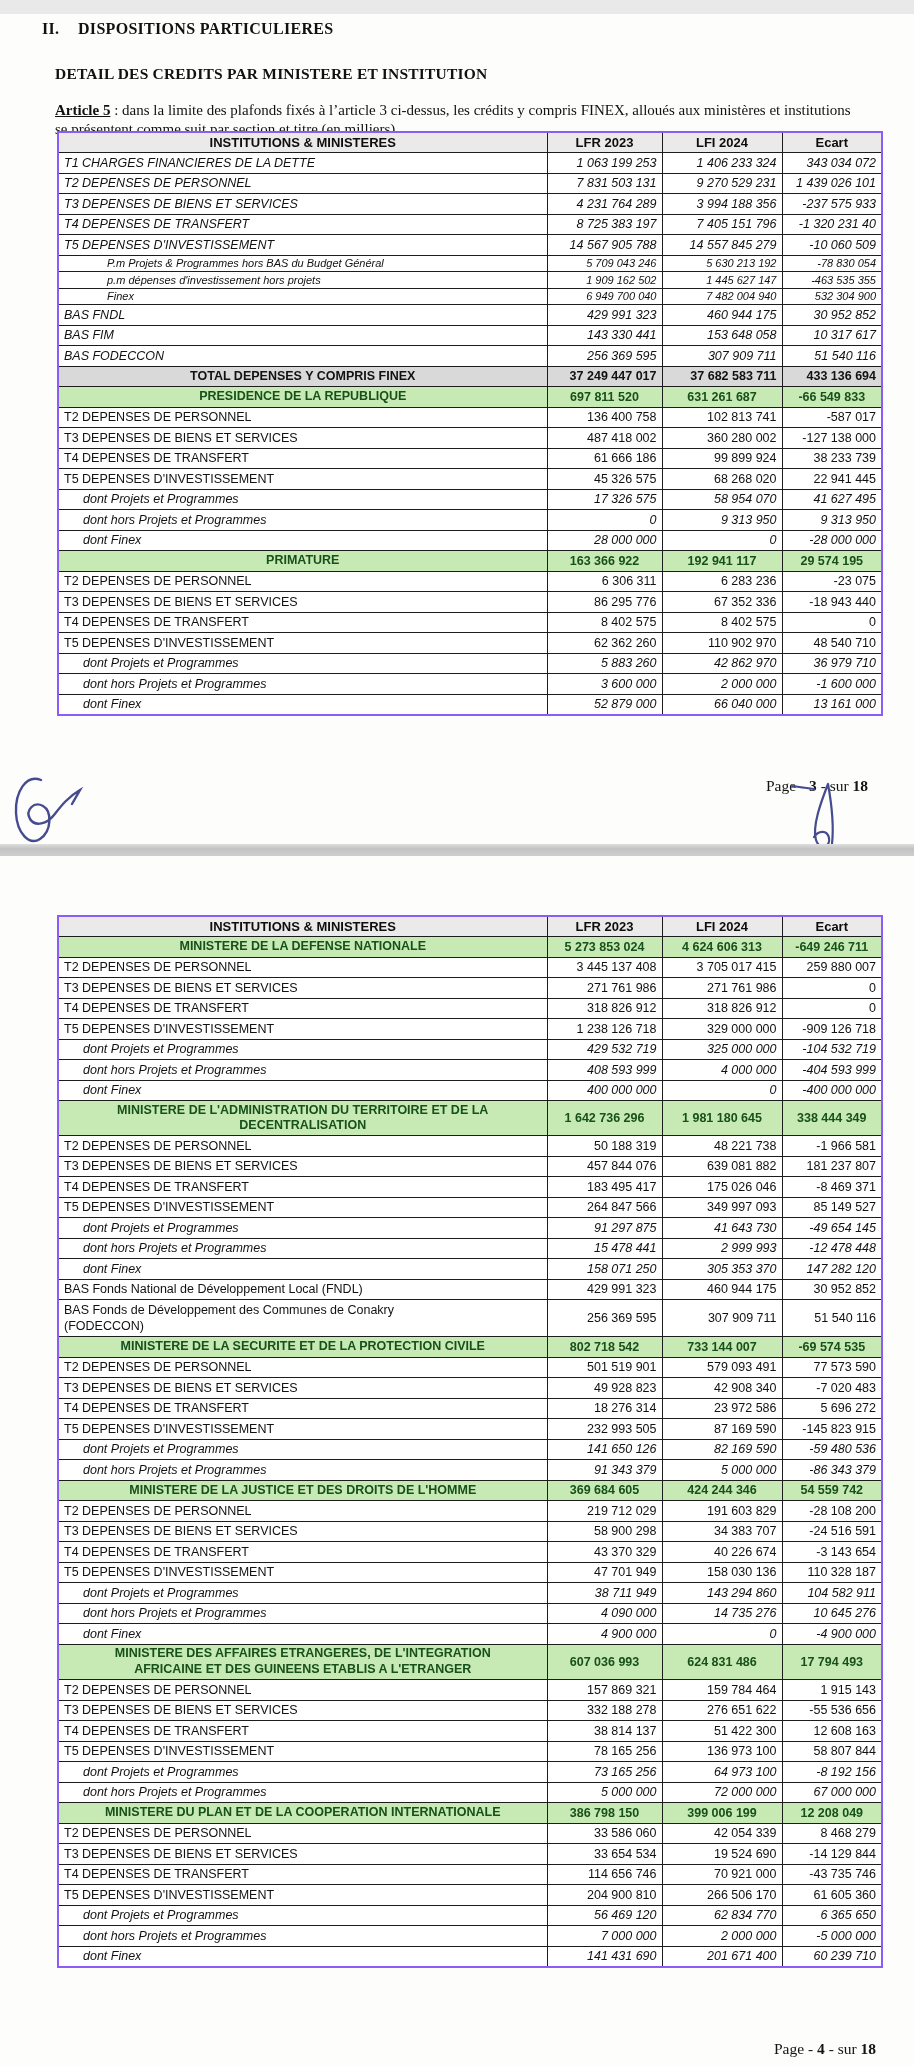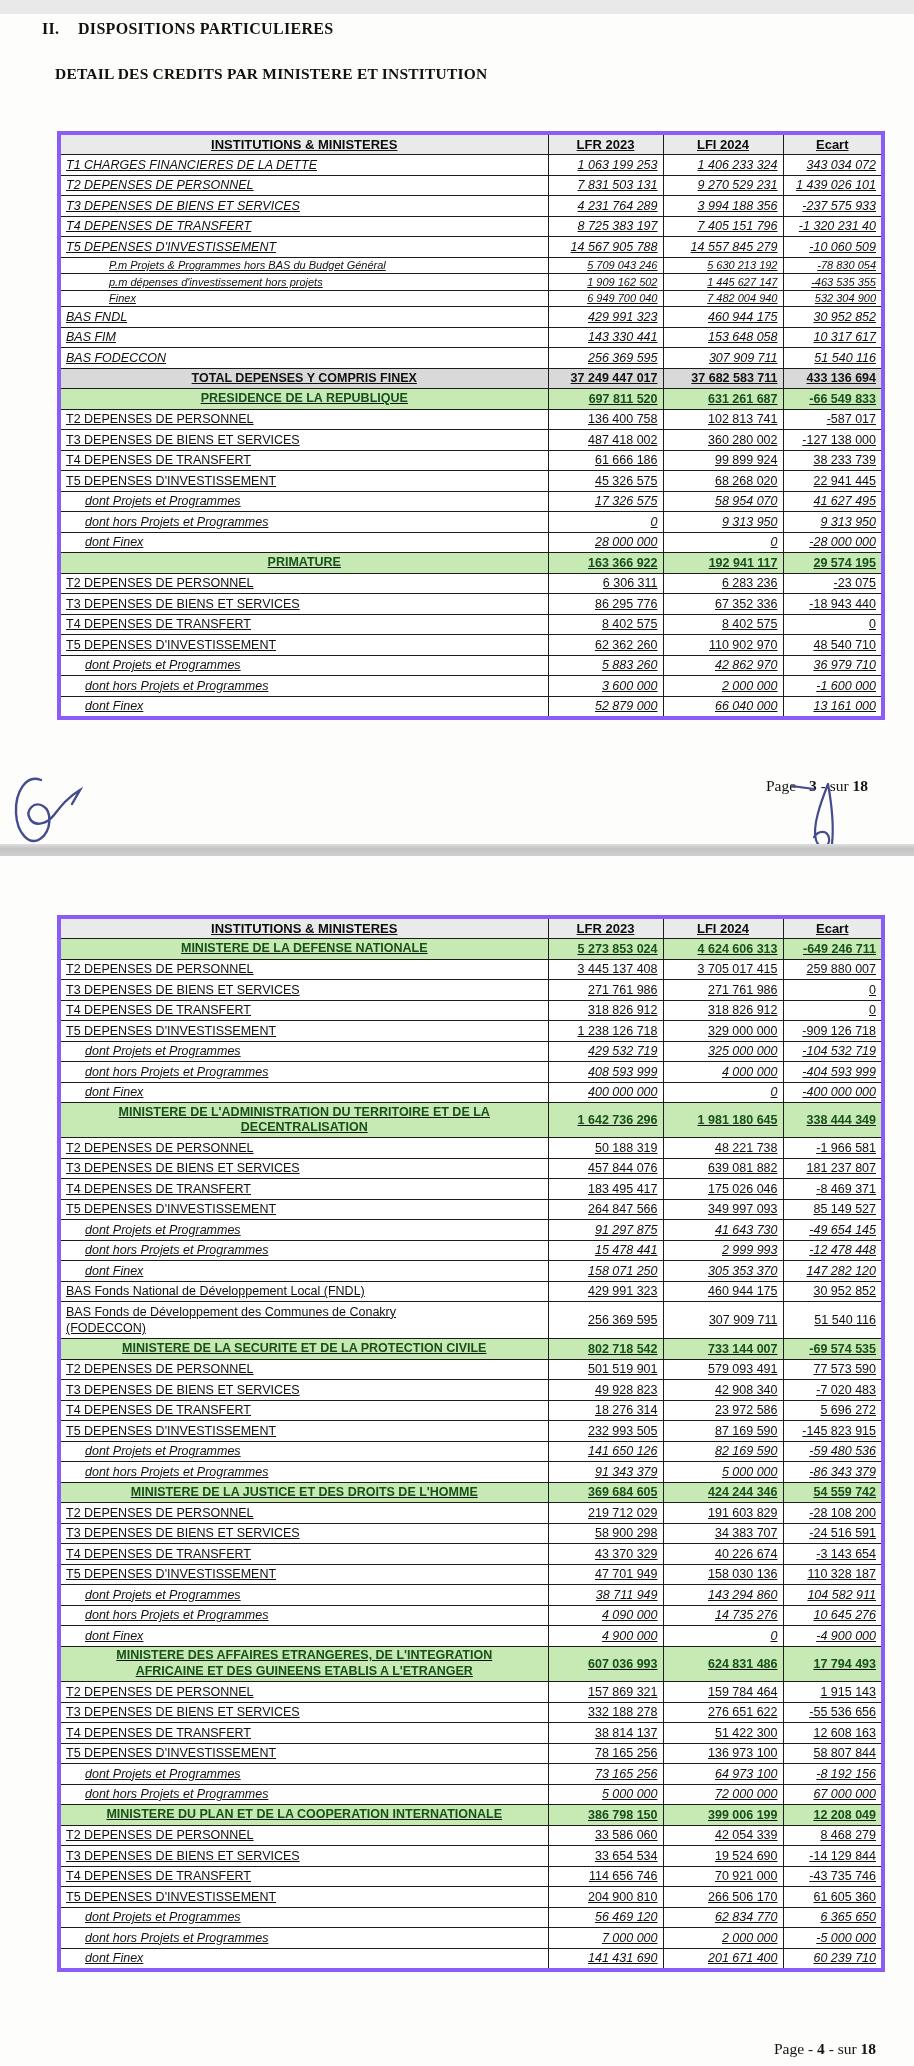--- a/index.html
+++ b/index.html
@@ -11,36 +11,36 @@
   
   .serif{font-family:"Liberation Serif",serif;}
   #h-section{position:absolute;left:42px;top:6px;font-weight:bold;font-size:16px;letter-spacing:.3px;}
   #h-section .num{display:inline-block;width:36px;}
   #h-detail{position:absolute;left:55px;top:51px;font-weight:bold;font-size:15.5px;letter-spacing:.2px;}
   #article{position:absolute;left:55px;top:87px;width:806px;font-size:15px;line-height:1.28;}
   #article .art{font-weight:bold;text-decoration:underline;}
   
   table.budget{position:absolute;left:57px;border-collapse:collapse;table-layout:fixed;width:824px;background:#fff;}
   table.budget, table.budget td, table.budget th{border:1px solid #1c1c1c;}
-  table.budget{border:4px solid #8b5cf6;text-decoration:underline;}
+  table.budget{border:2px solid #8b5cf6;}
   th{background:var(--hdr,#eaeaea);font-weight:bold;font-size:13px;padding:2px 4px;color:#0d0d0d;}
   td{font-size:12.5px;padding:1.5px 5px;line-height:1.32;vertical-align:middle;}
   td.num{text-align:right;white-space:nowrap;overflow:hidden;}
   td.lbl{text-align:left;}
   
   tr.ti td{font-style:italic;}
   tr.pm td{font-style:italic;font-size:11px;padding-top:.5px;padding-bottom:.5px;}
   tr.pm td.lbl{padding-left:48px;}
   tr.bi td{font-style:italic;}
   tr.dont td{font-style:italic;}
   tr.dont td.lbl{padding-left:24px;}
   tr.bas td.lbl{padding-right:70px;}
   tr.tot td{background:var(--gray,#d9d9d9);font-weight:bold;}
   tr.tot td.lbl{text-align:center;}
-  tr.min td{background:var(--green,#c7eab4);font-weight:bold;color:#17501a;}
+  tr.min td{background:var(--green,#c7eab4);font-weight:bold;color:#17501a;text-align:center;}
   tr.min td.lbl{text-align:center;padding-left:40px;padding-right:40px;line-height:1.25;}
   #table1{top:117px;}
   #table2{top:901px;}
   
   .pagefoot{position:absolute;font-family:"Liberation Serif",serif;font-size:15.5px;color:#141414;}
   .pagefoot b{font-weight:bold;}
   #foot3{right:46px;top:763px;}
   #foot4{right:38px;top:2026px;}
   
   #page-gap{position:absolute;left:0;top:830px;width:914px;height:12px;
@@ -54,20 +54,23 @@
 <body>
 
 <div id="page">
 
   <div id="h-section" class="serif">
     <span class="num">II.</span><span>DISPOSITIONS PARTICULIERES</span>
   </div>
 
   <div id="h-detail" class="serif">DETAIL DES CREDITS PAR MINISTERE ET INSTITUTION</div>
 
+  <div id="article" class="serif">
+    <span class="art">Article 5</span><span> : </span><span>dans la limite des plafonds fixés à l’article 3 ci-dessus, les crédits y compris FINEX, alloués aux ministères et institutions se présentent comme suit par section et titre (en milliers).</span>
+  </div>
 
   <table id="table1" class="budget">
       <colgroup>
         <col style="width: 489px;">
         <col style="width: 115px;">
         <col style="width: 120px;">
         <col style="width: 100px;">
       </colgroup>
       <thead>
         <tr>

